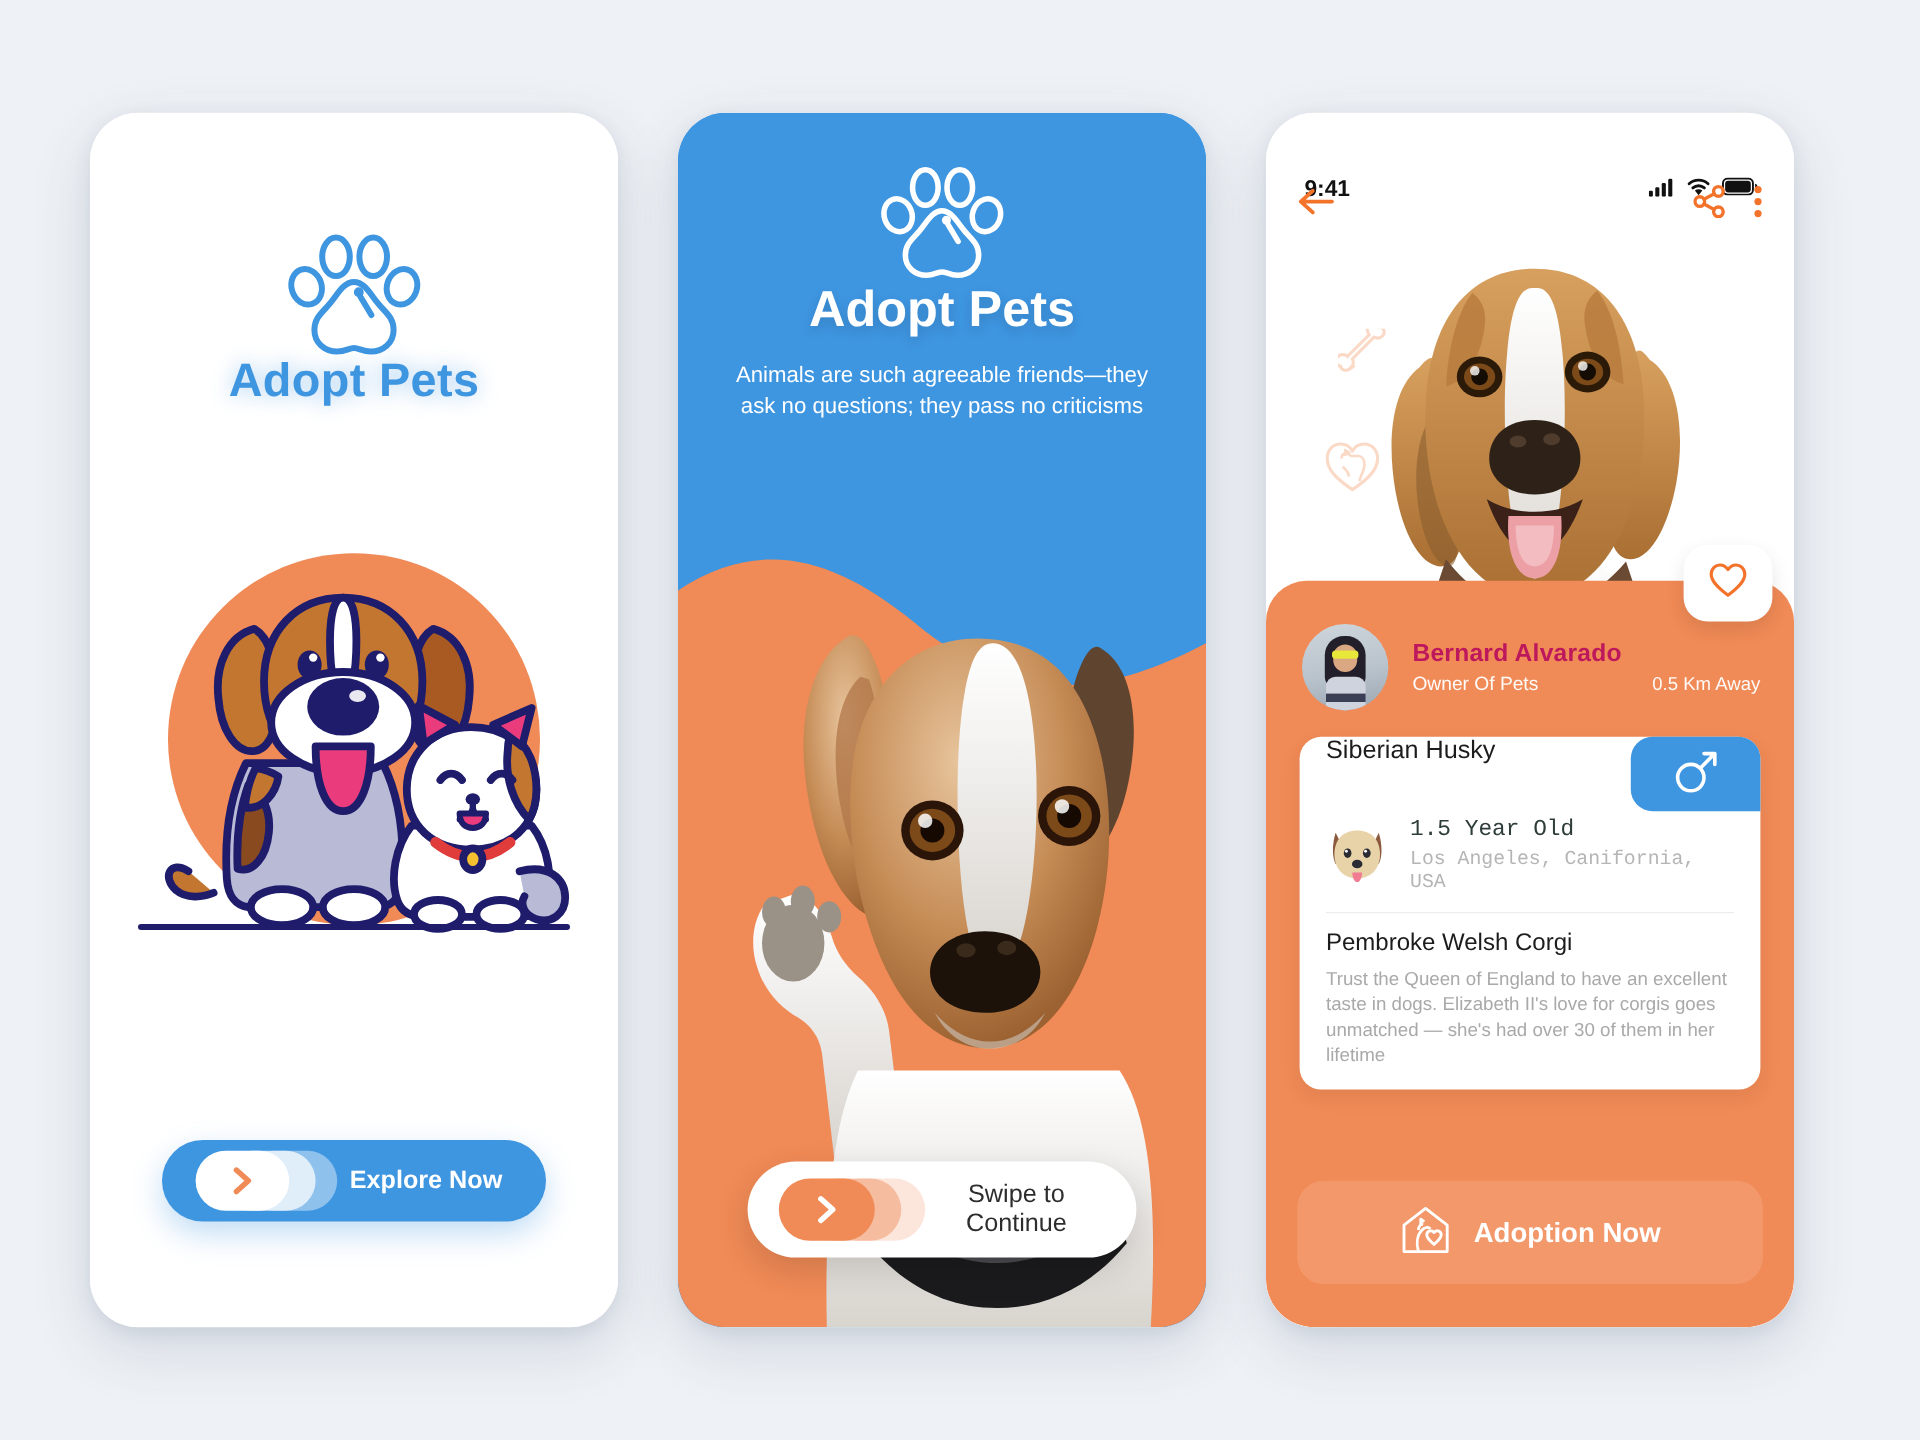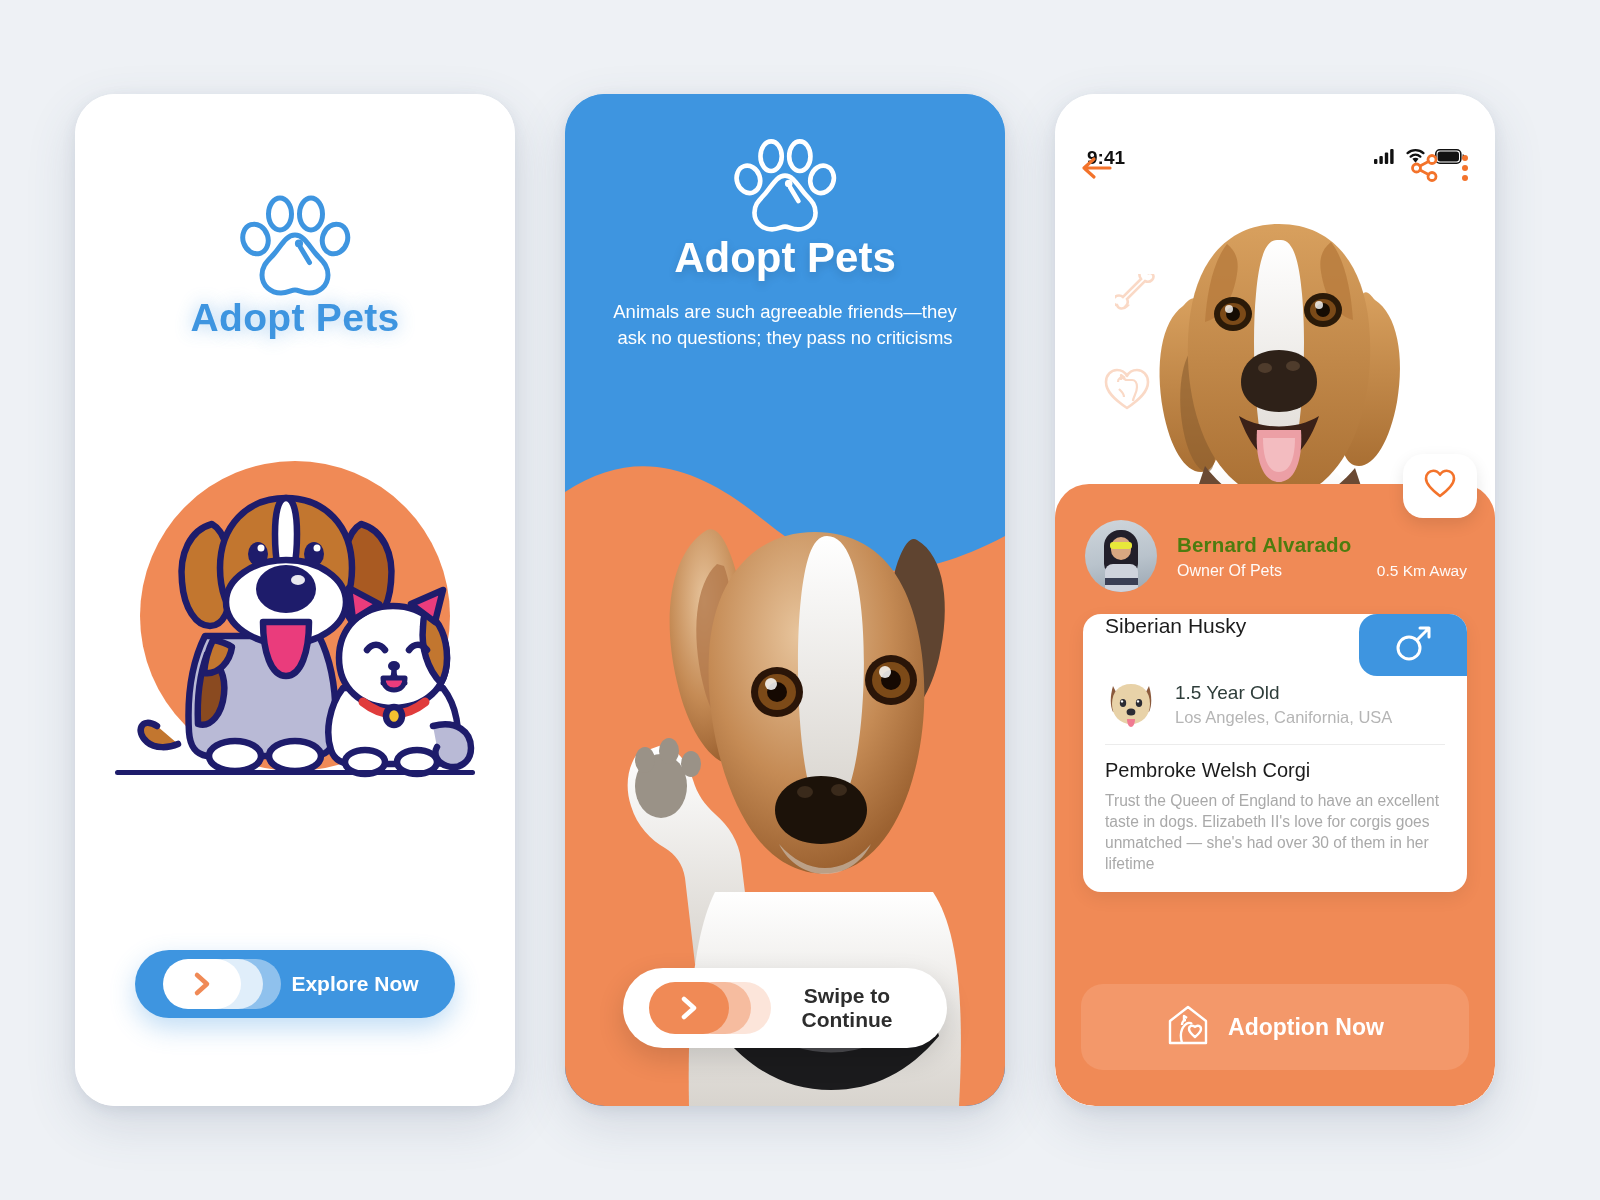--- a/index.html
+++ b/index.html
@@ -57,21 +57,21 @@
   }
   .s2-cta{
     position:absolute; left:58px; right:58px; bottom:58px; height:80px; z-index:6;
     background:#fff; border-radius:40px; display:flex; align-items:center;
     box-shadow:0 10px 28px rgba(0,0,0,.14); cursor:pointer;
   }
   .s2-cta .knob-wrap{ position:relative; margin-left:26px; width:122px; height:52px; }
   .s2-cta .lay3{ position:absolute; left:42px; top:0; width:80px; height:52px; border-radius:26px; background:rgba(240,138,86,.22); }
   .s2-cta .lay2{ position:absolute; left:22px; top:0; width:80px; height:52px; border-radius:26px; background:rgba(240,138,86,.45); }
   .s2-cta .lay1{ position:absolute; left:0; top:0; width:80px; height:52px; border-radius:26px; background:#F08A56; display:flex; align-items:center; justify-content:center; }
-  .s2-cta .label{ flex:1; text-align:center; color:#2d2d2d; font-size:21px; font-weight:700; margin-right:24px; }
+  .s2-cta .label{ flex:1; text-align:center; color:#2d2d2d; font-size:21px; font-weight:400; margin-right:24px; }
 
   
   .s3-inner{ position:relative; width:100%; height:100%; background:#fff; overflow:hidden; }
   .s3-status{
     position:absolute; top:0; left:0; right:0; height:50px; display:flex; align-items:center;
     justify-content:space-between; padding:14px 30px 0 32px; z-index:9;margin-top:32px;
   }
   .s3-time{ font-size:19px; font-weight:600; color:#111; }
   .s3-statusicons{ display:flex; align-items:center; gap:9px; }
   .s3-nav{
@@ -99,36 +99,36 @@
   .avatar{
     width:72px; height:72px; border-radius:50%; overflow:hidden; flex:none;
     background:linear-gradient(170deg,#cfd6dc 0%,#b9c3cc 55%,#9aa6b2 100%); position:relative;
   }
   .avatar .a-hair{ position:absolute; left:19px; top:10px; width:34px; height:44px; background:#221f2a; border-radius:16px 16px 10px 10px; }
   .avatar .a-face{ position:absolute; left:26px; top:17px; width:20px; height:23px; background:#d9a781; border-radius:10px; }
   .avatar .a-glass{ position:absolute; left:25px; top:22px; width:22px; height:7px; background:#e8e83a; border-radius:3px; }
   .avatar .a-body{ position:absolute; left:20px; top:44px; width:33px; height:30px; background:#cfd3dd; border-radius:8px 8px 0 0; }
   .avatar .a-belt{ position:absolute; left:20px; top:58px; width:33px; height:7px; background:#3a3f55; }
   .owner-meta{ margin-left:20px; flex:1; }
-  .owner-name{ font-size:20.5px; font-weight:700; color:#4d7c0f; letter-spacing:.2px; }
+  .owner-name{ font-size:20.5px; font-weight:700; color:#be185d; letter-spacing:.2px; }
   .owner-row{ display:flex; align-items:center; justify-content:space-between; margin-top:5px; }
   .owner-role{ font-size:16px; color:#fff; opacity:.96; }
   .owner-dist{ font-size:15.5px; color:#fff; opacity:.96; }
 
   .s3-card{
     position:absolute; left:28px; right:28px; top:520px; background:#fff;
     border-radius:18px; z-index:7; padding:0 0 18px 0; box-shadow:0 6px 18px rgba(0,0,0,.07);
   }
   .card-top{ position:relative; height:66px; display:flex; }
   .breed-main{ font-size:21px; font-weight:500; color:#1c1c1c; padding-left:22px; }
   .gender-tab{
     position:absolute; right:0; top:0; width:108px; height:62px; background:#3E95E0;
     border-radius:18px 18px 0 18px; display:flex; align-items:center; justify-content:center;
   }
-  .card-row{ display:flex; align-items:center; padding:0 22px 16px 22px; }
+  .card-row{ display:flex; align-items:center; padding:0 22px 16px 22px;font-family:Liberation Mono, monospace; }
   .puppy{ width:52px; height:48px; flex:none; }
   .row-txt{ margin-left:18px; }
   .age{ font-size:19px; color:#2e3d3a; }
   .loc{ font-size:16.5px; color:#b5b5b5; margin-top:4px; }
   .divider{ height:1px; background:#ececec; margin:0 22px 14px 22px; }
   .breed-sub{ font-size:20px; color:#1c1c1c; padding:0 22px; }
   .breed-desc{ font-size:15.6px; line-height:1.35; color:#a9a9a9; padding:8px 22px 0 22px; }
 
   .s3-adopt{
     position:absolute; left:26px; right:26px; bottom:36px; height:86px; z-index:7;

